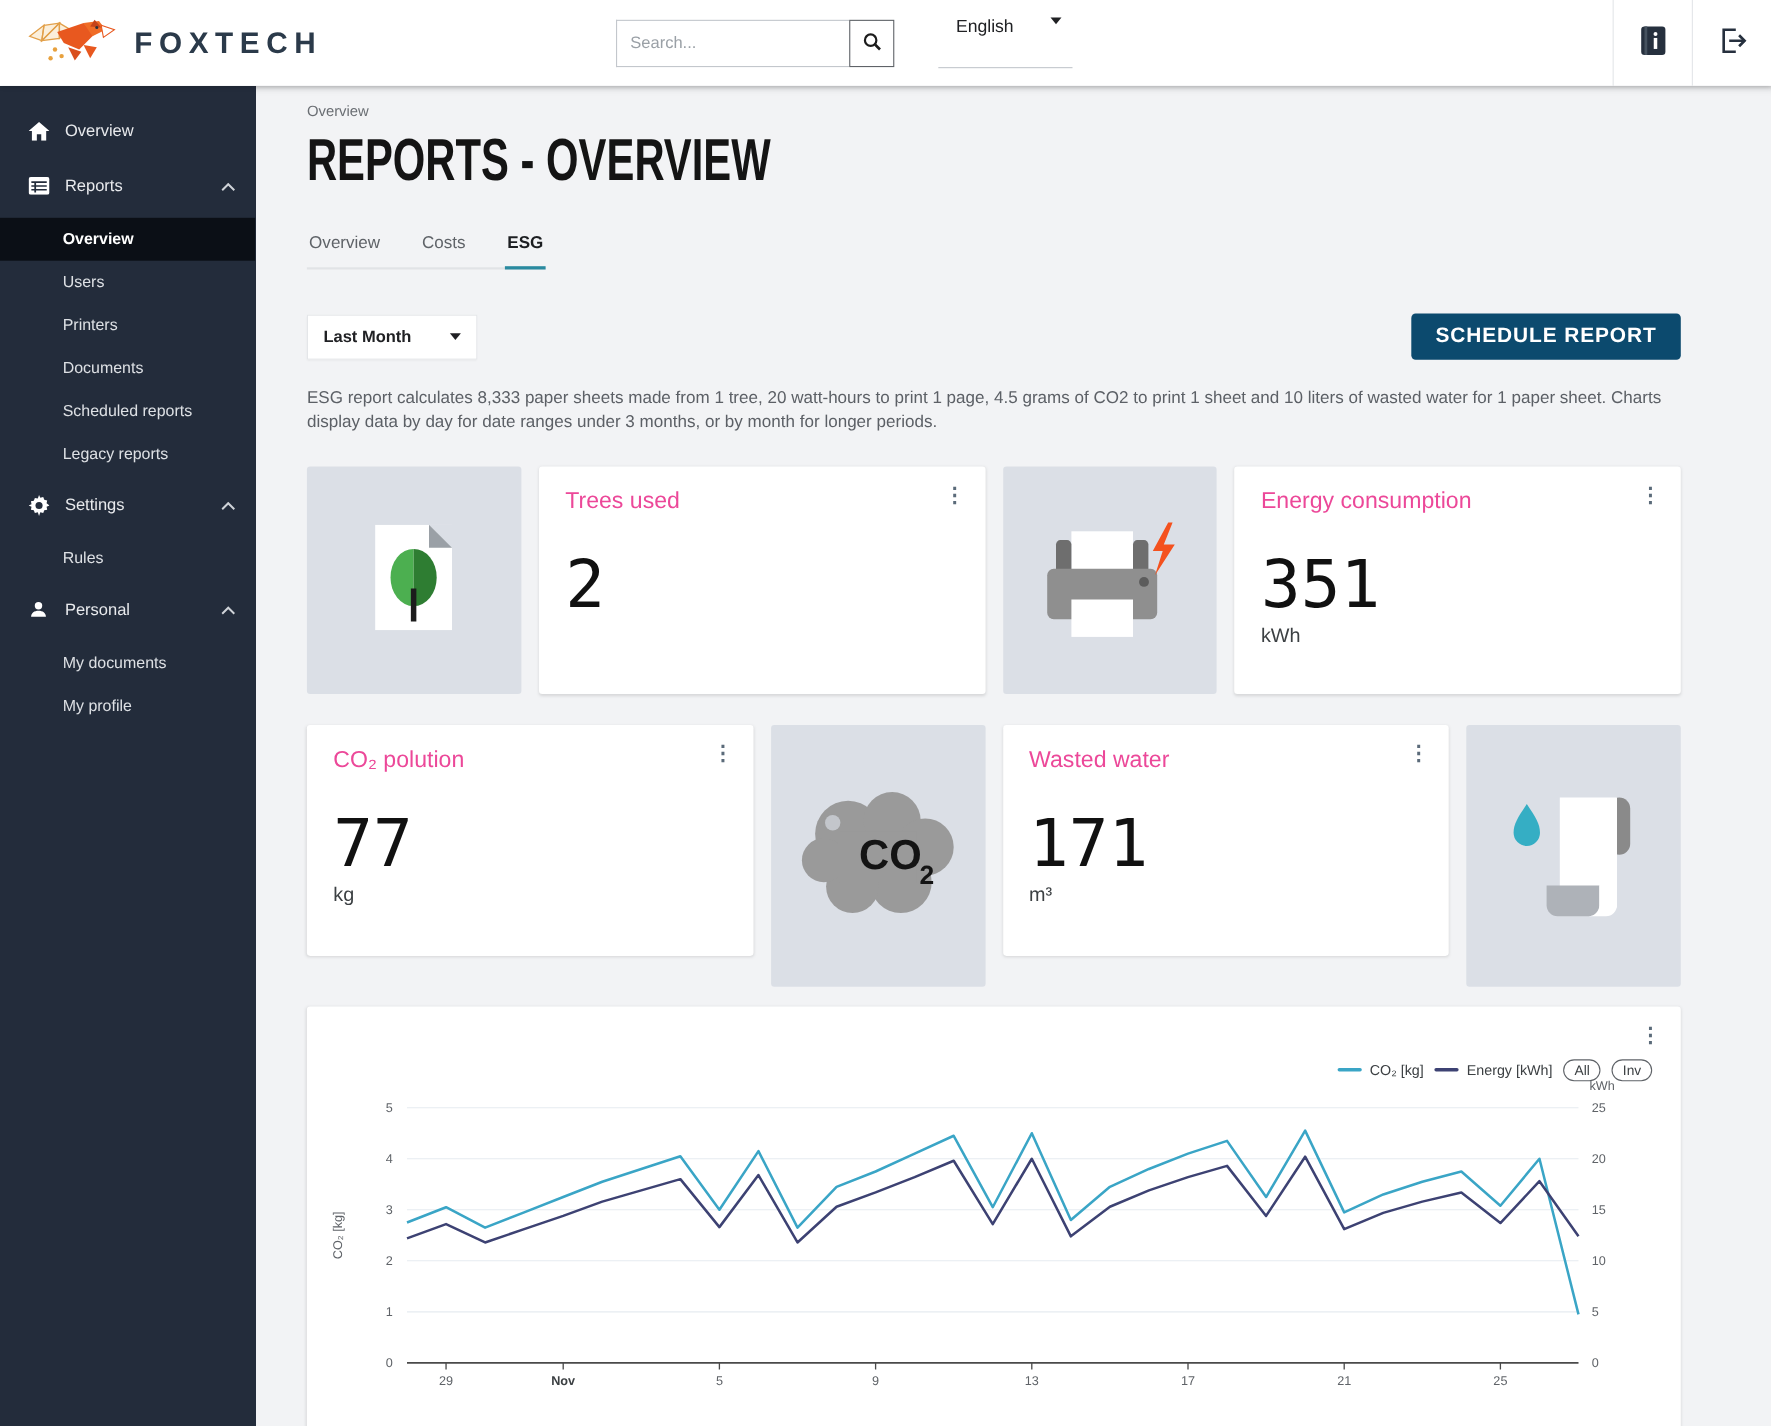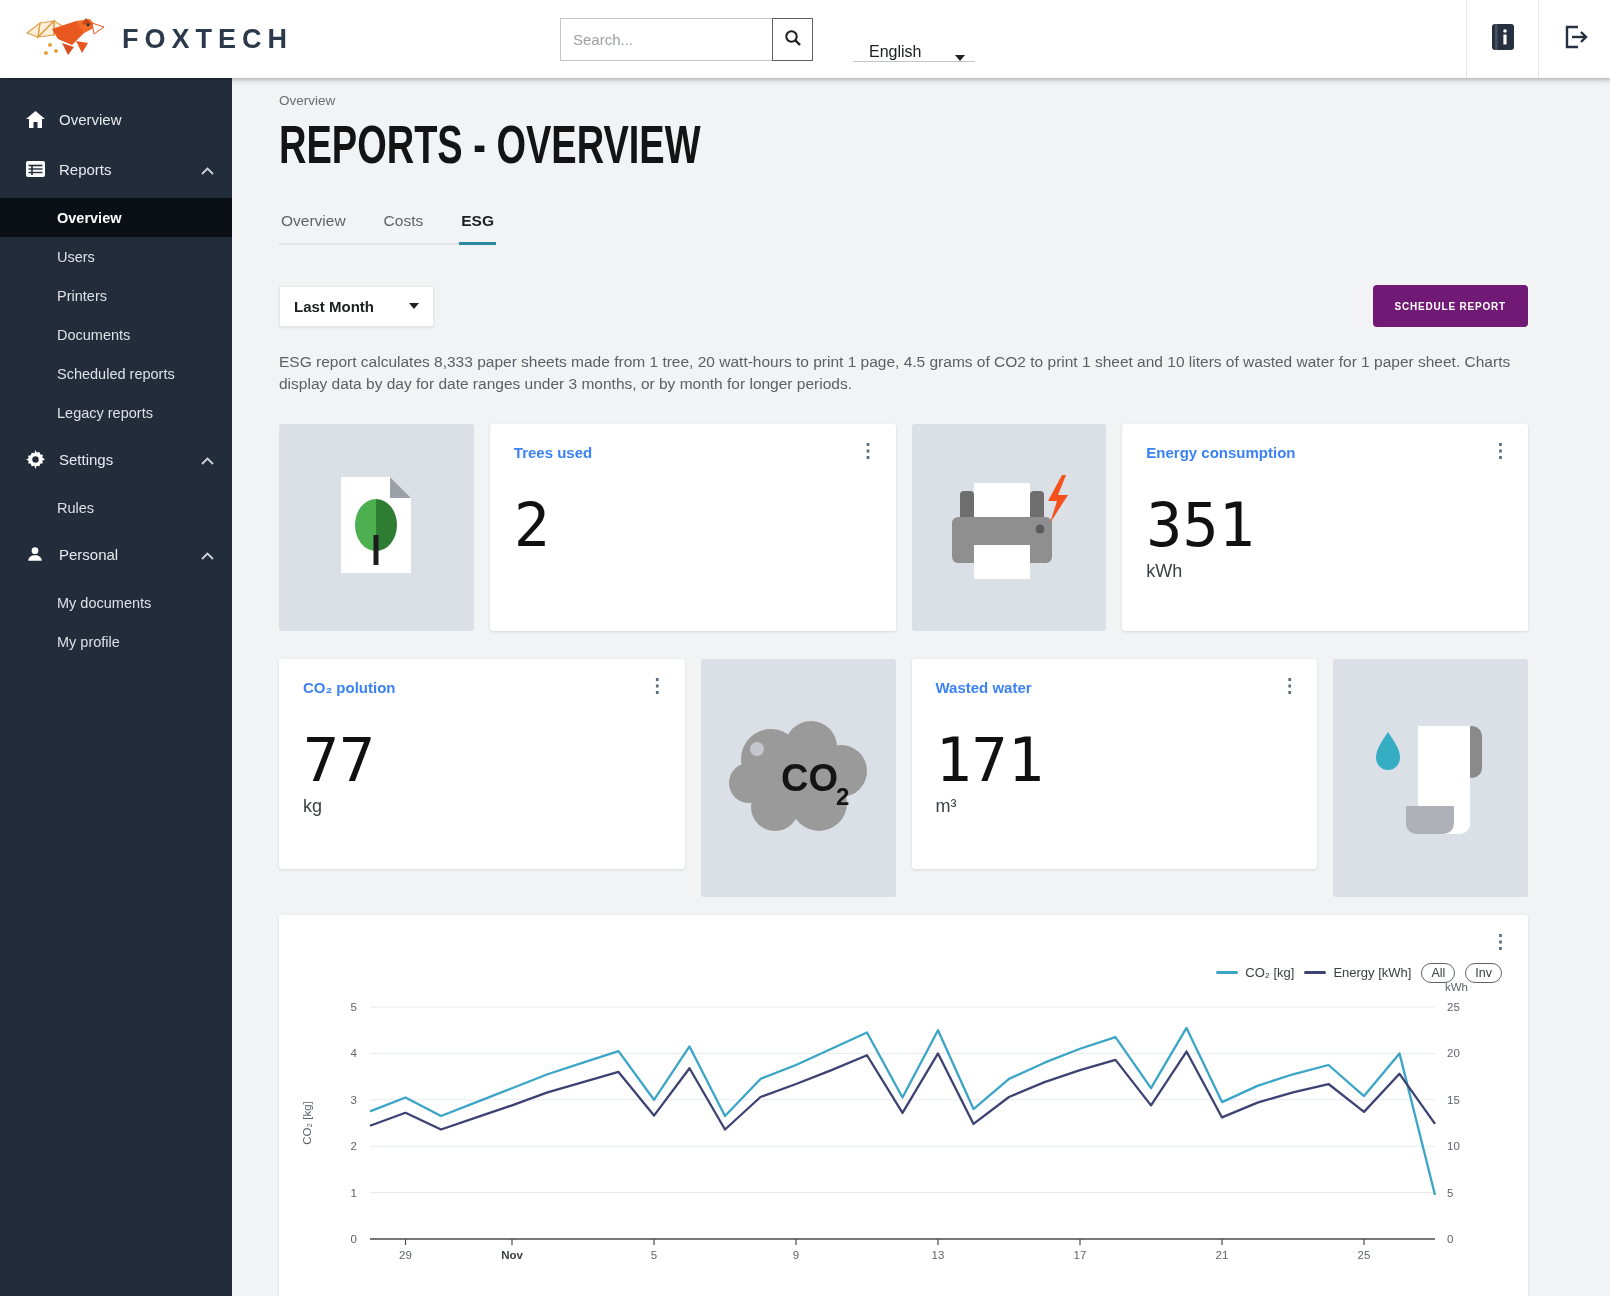--- a/index.html
+++ b/index.html
@@ -6,21 +6,21 @@
   html,body { width:1610px; height:1296px; font-family:"Liberation Sans", sans-serif; background:#f2f3f5; overflow:hidden; }
 
   
   .header { position:fixed; top:0; left:0; width:1610px; height:78px; background:#fff; display:flex; align-items:center; z-index:20; box-shadow:0 1px 4px rgba(0,0,0,.18); }
   .brand { display:flex; align-items:center; gap:12px; padding-left:24px; width:560px; }
   .brand-name { font-size:27px; font-weight:700; letter-spacing:6px; color:#2b3a4a; }
   .search-wrap { display:flex; align-items:center; }
   .search-input { width:212px; height:43px; border:1px solid #c3c7cc; border-right:none; padding:2px 12px; font-size:15px; color:#202124; outline:none; background:#fff; }
   .search-input::placeholder { color:#9aa0a6; }
   .search-btn { width:41px; height:43px; background:#fff; border:1px solid #5f6368; cursor:pointer; display:flex; align-items:center; justify-content:center; }
-  .lang-select { margin-left:40px; width:122px; height:46px; display:flex; align-items:flex-end; justify-content:space-between; padding:0 10px 0 16px; border-bottom:1px solid #c3c7cc; cursor:pointer; }
+  .lang-select { margin-left:40px; width:122px; height:46px; display:flex; align-items:flex-start; justify-content:space-between; padding:0 10px 16px 16px; border-bottom:1px solid #c3c7cc; cursor:pointer; }
   .lang-label { font-size:16px; color:#202124; }
   .caret-down { width:0; height:0; border-left:5px solid transparent; border-right:5px solid transparent; border-top:6px solid #202124; }
   .header-right { margin-left:auto; display:flex; align-items:stretch; height:100%; }
   .user-block { display:flex; align-items:center; gap:14px; padding:0 34px; border-left:1px solid #e3e5e8; min-width:200px; cursor:pointer; }
   .user-name { font-size:15px; color:#1f7a8e; line-height:1.25; }
   .user-org { font-size:14px; color:#3c4043; }
   .icon-block { width:72px; border-left:1px solid #e3e5e8; display:flex; align-items:center; justify-content:center; cursor:pointer; }
 
   
   .sidebar { position:fixed; top:78px; left:0; bottom:0; width:232px; background:#232c3b; z-index:10; padding-top:20px; }
@@ -33,30 +33,30 @@
   
   .content { position:absolute; top:78px; left:232px; width:1378px; min-height:1218px; background:#f2f3f5; padding:15px 82px 30px 47px; box-shadow:inset 0 9px 9px -9px rgba(0,0,0,.25); }
   .breadcrumb { font-size:13.5px; color:#6a6e73; }
   .page-title { margin-top:8px; font-size:50px; font-weight:800; color:#141414; letter-spacing:0; transform:scale(.76,1.08); transform-origin:left center; white-space:nowrap; }
   .tabs { margin-top:30px; display:inline-flex; gap:34px; border-bottom:2px solid #e1e3e6; }
   .tab { font-size:15.5px; color:#5f6368; padding:8px 2px 12px; cursor:pointer; }
   .tab.active { color:#1c1e21; font-weight:700; border-bottom:3px solid #2a8aa0; margin-bottom:-2px; }
   .filter-row { margin-top:40px; display:flex; align-items:center; justify-content:space-between; }
   .period-select { width:155px; height:41px; background:#fff; border:1px solid #e4e6e9; box-shadow:0 1px 2px rgba(0,0,0,.08); display:flex; align-items:center; justify-content:space-between; padding:0 14px 0 14px; cursor:pointer; }
   .period-label { font-size:15px; color:#202124; font-weight:600; }
-  .schedule-btn { height:42px; padding:0 22px; background:#701a75; color:#fff; border:none; border-radius:4px; font-size:10px; font-weight:600; letter-spacing:.8px; cursor:pointer; font-family:"Liberation Sans",sans-serif; }
+  .schedule-btn { height:42px; padding:0 22px; background:#0c4a6e; color:#fff; border:none; border-radius:4px; font-size:19px; font-weight:600; letter-spacing:.8px; cursor:pointer; font-family:"Liberation Sans",sans-serif; }
   .description { margin-top:24px; font-size:15.5px; line-height:1.45; color:#5c6066; max-width:1240px; }
 
   
   .cards-row { display:flex; gap:16px; margin-top:28px; }
   .tile { width:195px; height:207px; background:#dbdfe6; border-radius:3px; display:flex; align-items:center; justify-content:center; }
   .tile.short { height:238px; }
   .card { width:406px; height:207px; background:#fff; border-radius:3px; box-shadow:0 1px 3px rgba(0,0,0,.12); padding:20px 20px 16px 24px; position:relative; }
   .card.tall { height:210px; }
-  .card-title { font-size:15px; font-weight:700; color:#3b82f6; }
+  .card-title { font-size:21px; font-weight:400; color:#ec4899; }
   .kebab { position:absolute; top:20px; right:18px; color:#5b6b7a; font-size:19px; line-height:14px; letter-spacing:0; cursor:pointer; font-weight:700; }
   .card-value { margin-top:34px; font-family:"DejaVu Sans Mono", monospace; font-size:60px; color:#111; line-height:1; }
   .card-unit { margin-top:6px; font-size:18px; color:#3c4043; }
 
   
   .chart-card { margin-top:18px; width:1249px; height:404px; background:#fff; border-radius:3px; box-shadow:0 1px 3px rgba(0,0,0,.12); padding:18px 16px 6px 16px; position:relative; }
   .chart-title { font-size:17px; font-weight:700; color:#202124; padding-left:2px; }
   .chart-legend { position:absolute; top:48px; right:26px; display:flex; align-items:center; gap:10px; }
   .legend-item { display:flex; align-items:center; gap:7px; font-size:13px; color:#3c4043; }
   .legend-swatch { width:22px; height:3px; border-radius:2px; }

